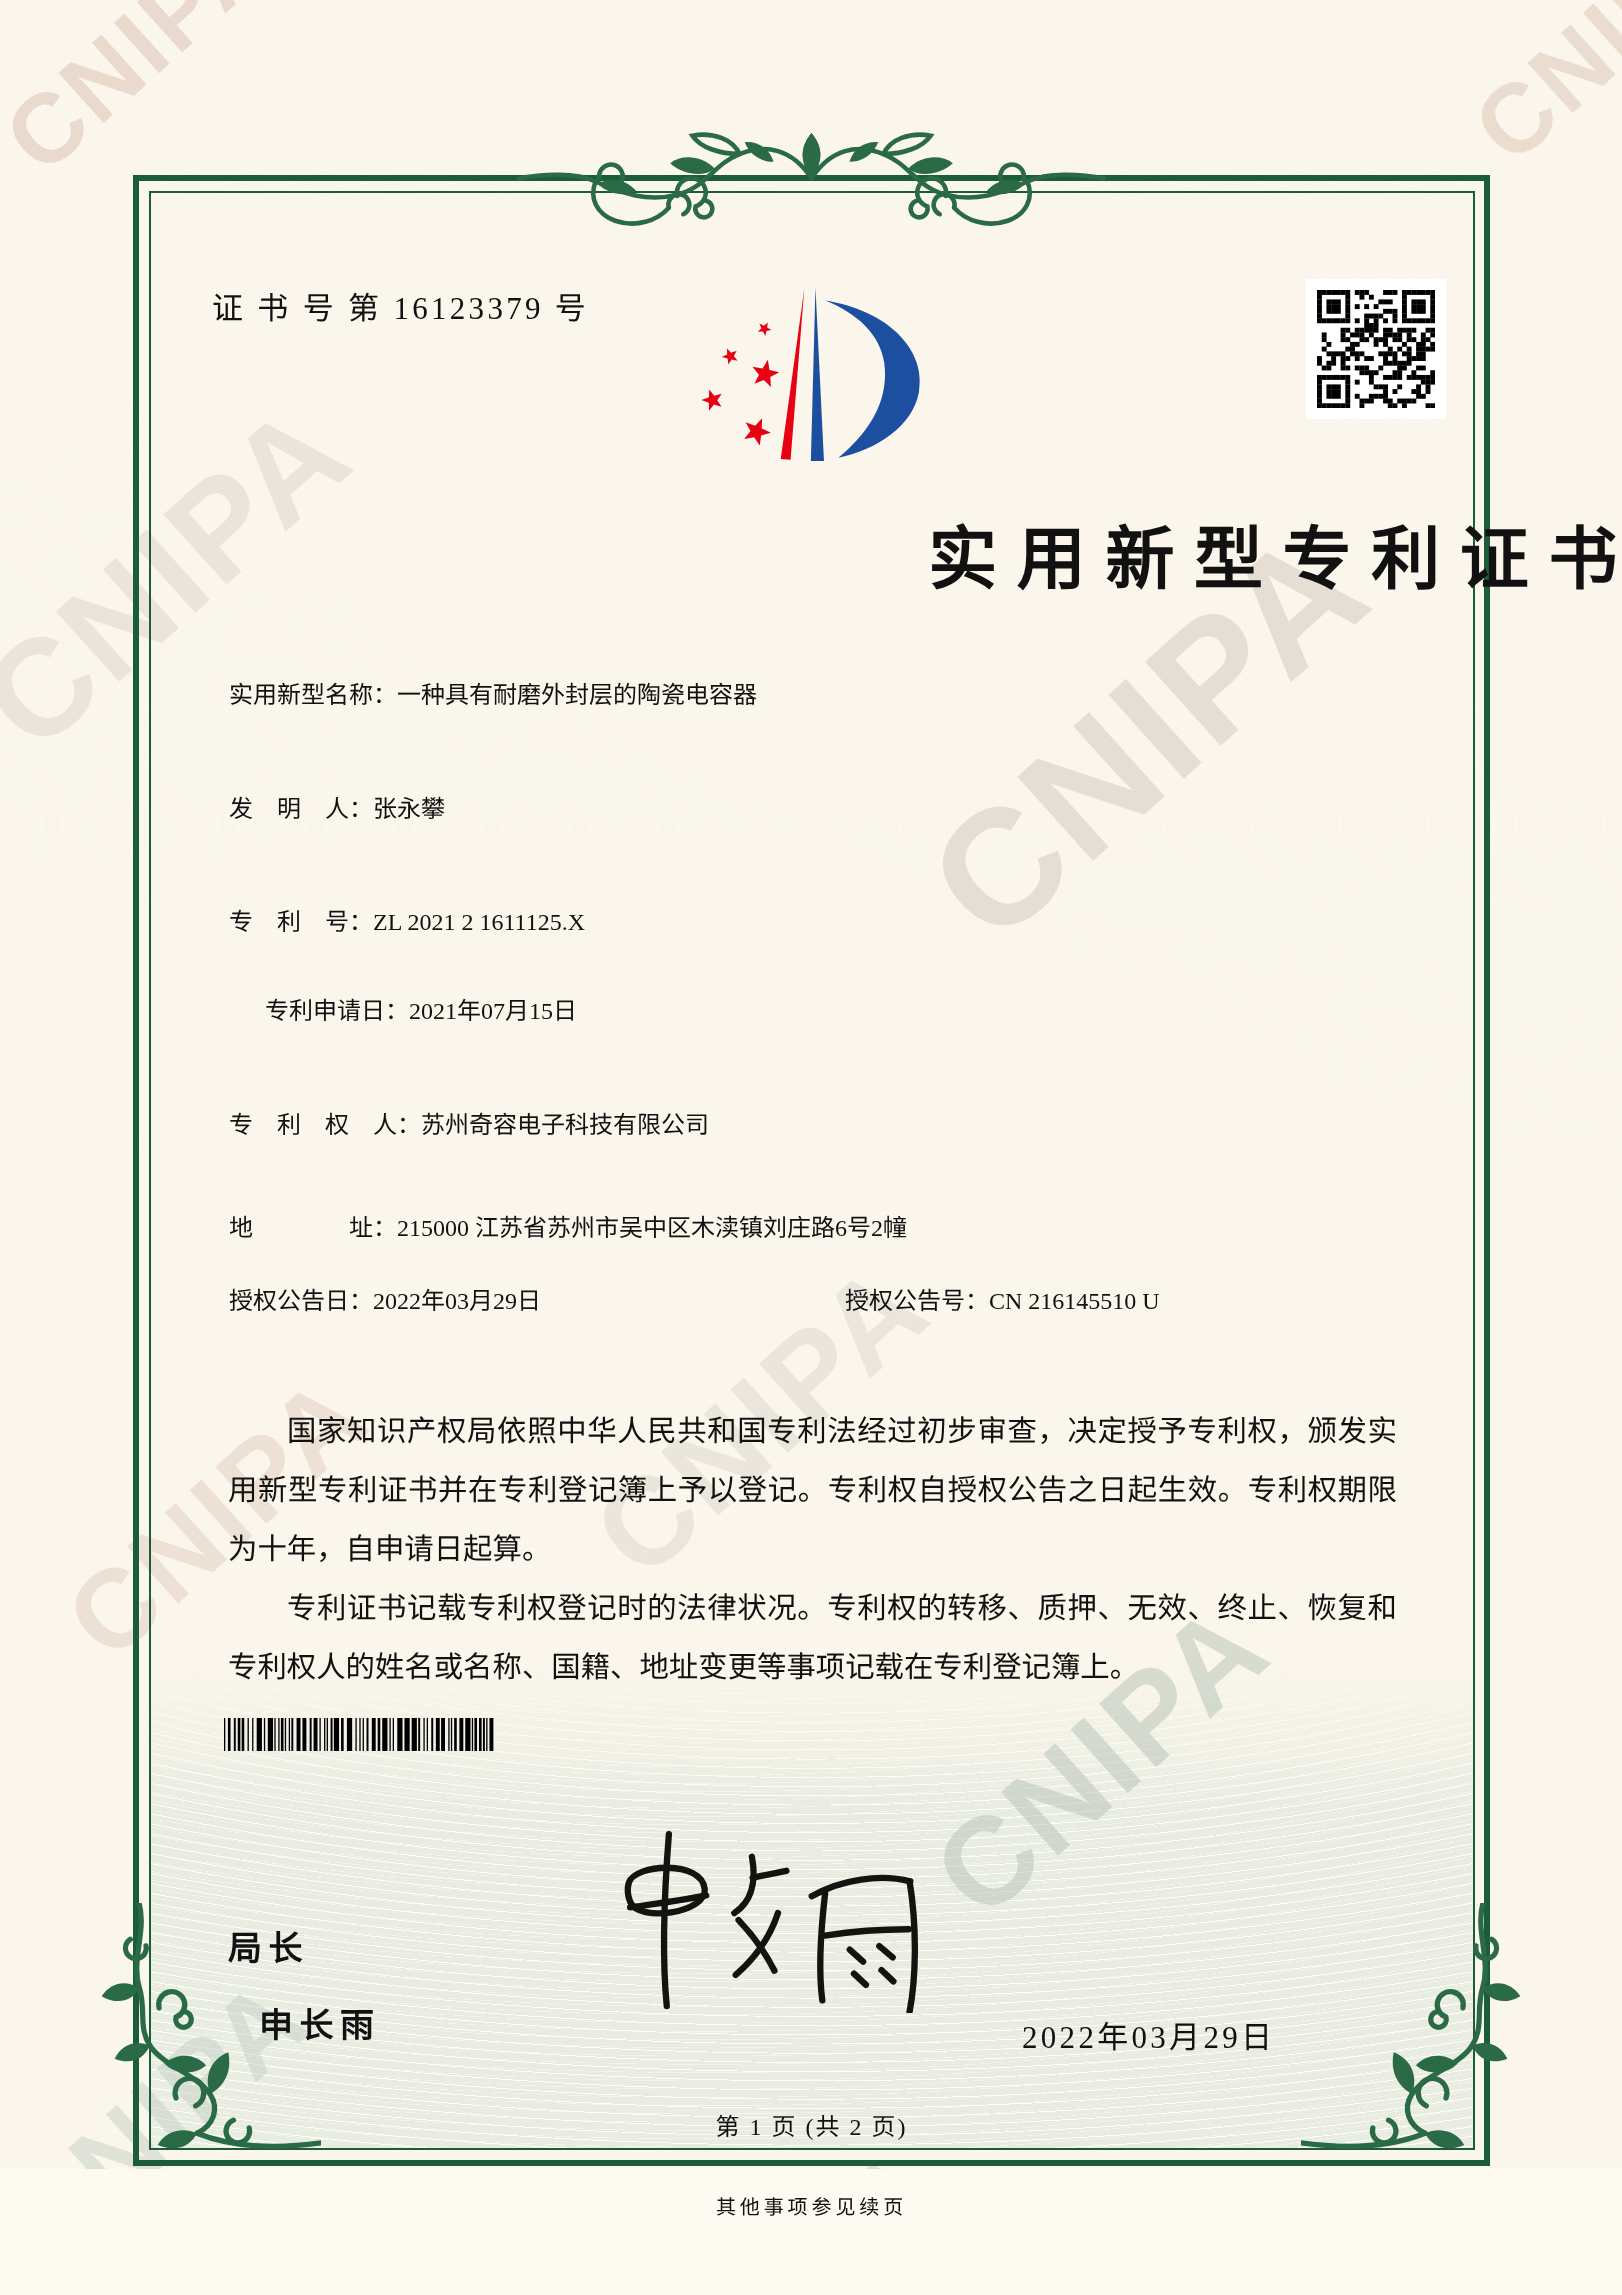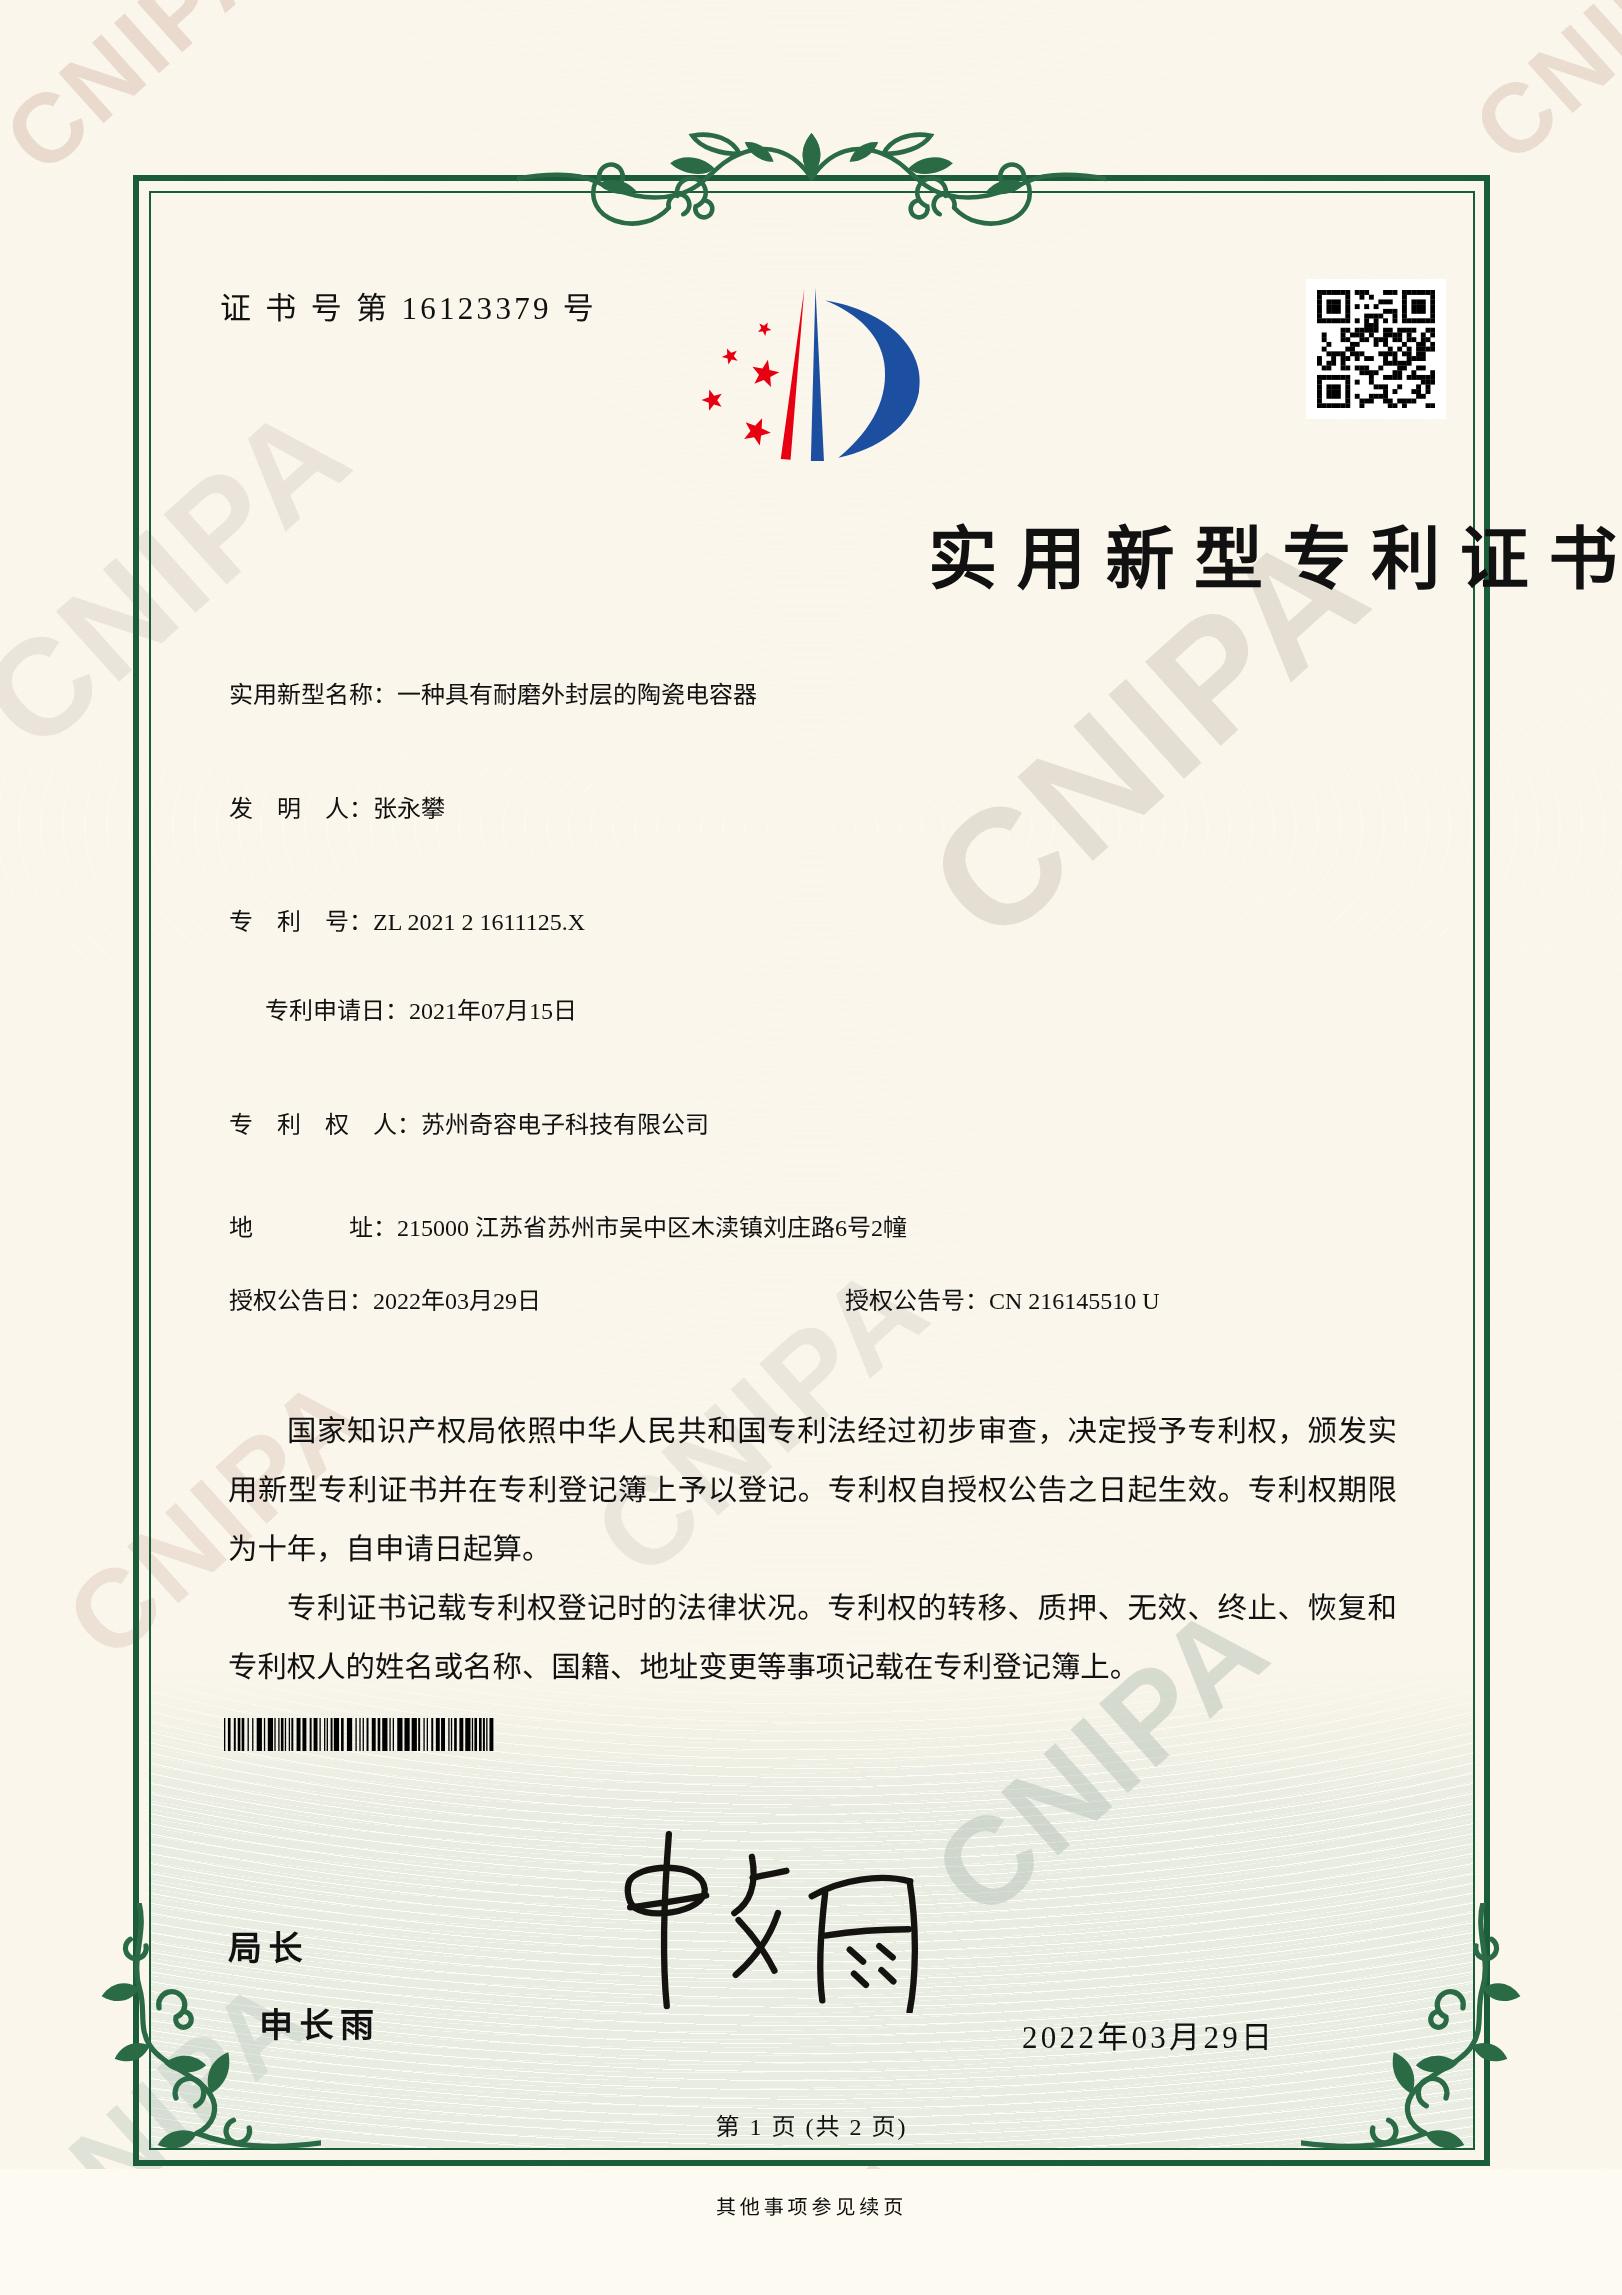--- a/index.html
+++ b/index.html
@@ -55,21 +55,21 @@
   .wm7{left:-19.6px;  top:2055px; font-size:111px; color:rgba(196,205,196,.50);}
   .wm8{left:641px;  top:2218px; font-size:98px; color:rgba(214,196,184,.50);}
   .wm9{left:39px;   top:1453px; font-size:111px; color:rgba(216,194,182,.42);}
 
   .ornament-top{position:absolute; left:517px; top:116px; width:589px; height:131px;}
   .corner{position:absolute; width:222px; height:262px;}
   .corner-bl{left:99px; top:1903px;}
   .corner-br{left:1301px; top:1903px; transform:scaleX(-1);}
 
   .cert-no{
-    position:absolute; left:220px; top:283px;
+    position:absolute; left:212px; top:283px;
     font-size:31px; letter-spacing:3.3px;text-align:right;
   }
   .logo{position:absolute; left:691px; top:271px; width:262px; height:200px;}
   .qr-box{
     position:absolute; left:1306px; top:279px; width:140px; height:140px;
     background:#fff;
   }
   .qr-box svg{position:absolute; left:11px; top:11px;}
   .title{
     position:absolute; left:0; top:489px; width:100%; margin:14px;

